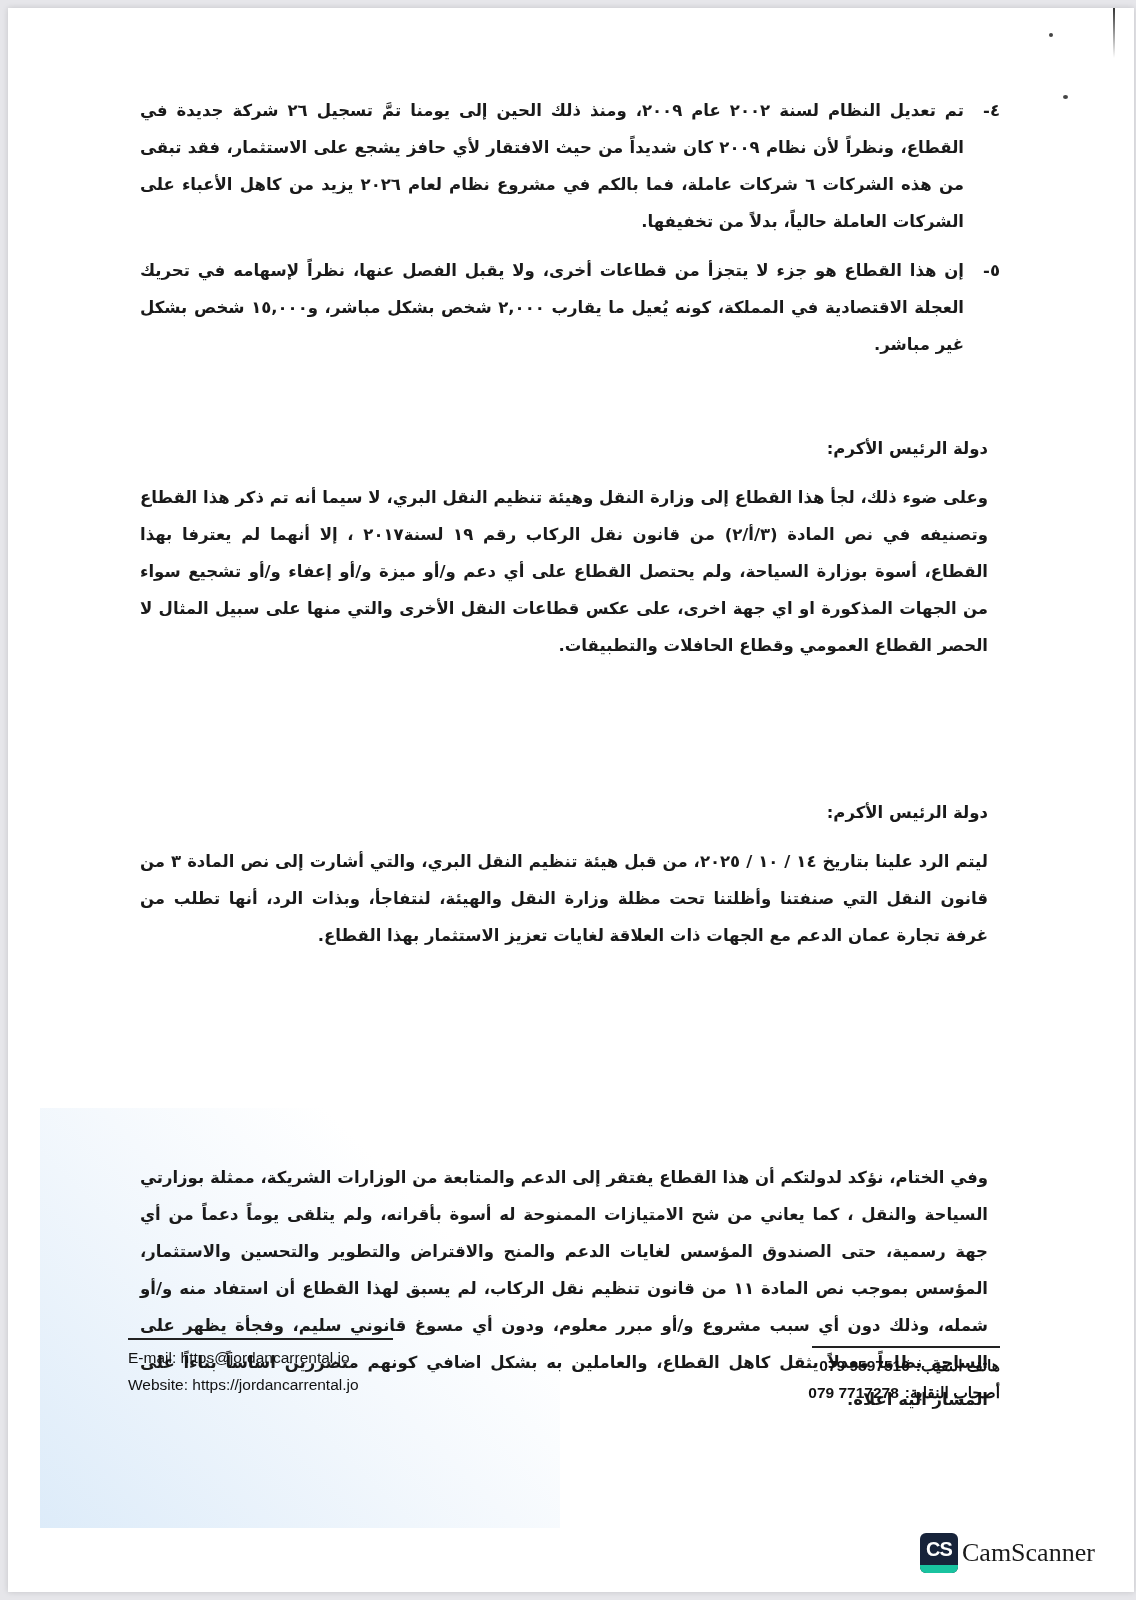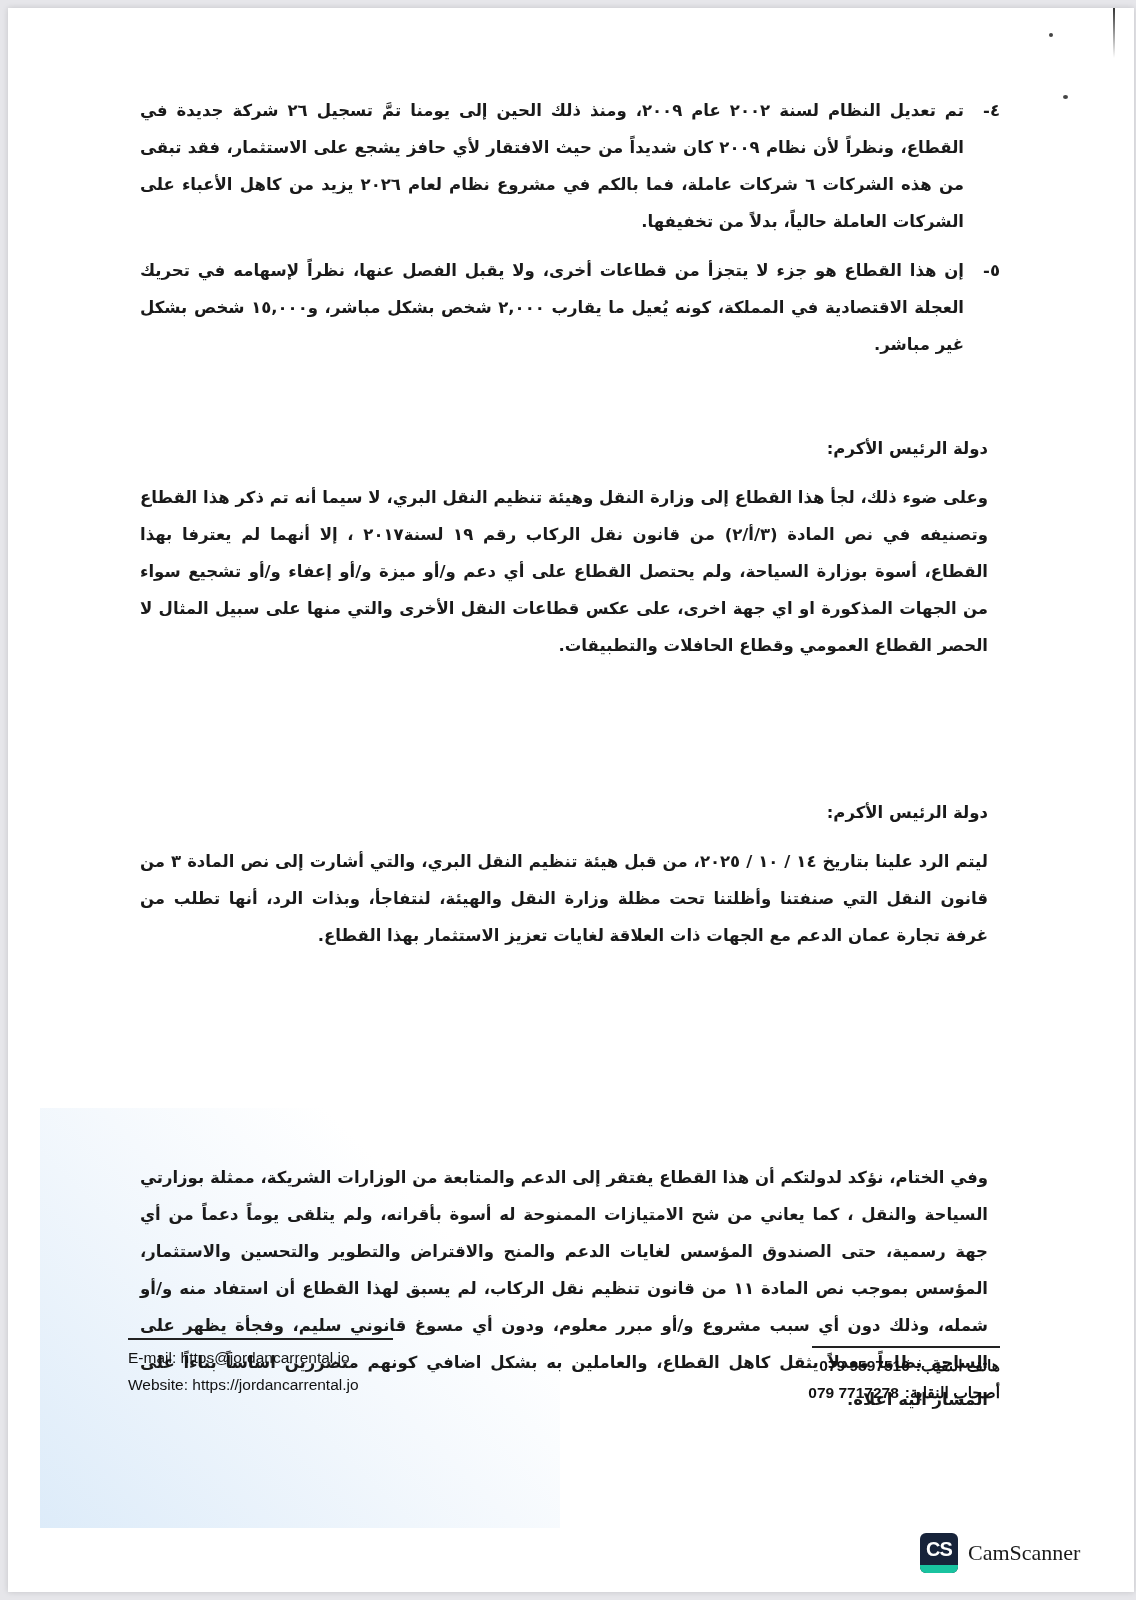--- a/index.html
+++ b/index.html
@@ -56,34 +56,34 @@
       position: absolute; left: 812px; top: 1346px; width: 188px;
       direction: rtl; font-family: "Liberation Sans", sans-serif;
       font-size: 15.5px; color: #111; line-height: 27px; font-weight: bold;
     }
     .footer-right .rule { height: 2px; background: #222; margin-bottom: 4px; }
     .footer-right .row { display: flex; justify-content: flex-start; gap: 6px; white-space: nowrap; }
     .footer-right .phone-num { direction: ltr; unicode-bidi: isolate; }
 
     .camscanner {
       position: absolute; left: 920px; top: 1533px; height: 40px;
-      display: flex; align-items: center; gap: 10px;
+      display: flex; align-items: center; gap: 4px;
     }
     .cs-logo {
       width: 38px; height: 40px; border-radius: 6px; overflow: hidden;
       display: flex; flex-direction: column; background: #17233a;
     }
     .cs-logo .cs-text {
       flex: 1; color: #fff; font-family: "Liberation Sans", sans-serif;
       font-weight: bold; font-size: 20px; display: flex; align-items: center; justify-content: center;
       letter-spacing: -1px;
     }
     .cs-logo .cs-bar { height: 8px; background: #19c3a0; }
     .cs-name {
-      font-family: "Liberation Serif", serif; font-size: 22px; color: #1a1a1a;
+      font-family: "Liberation Serif", serif; font-size: 26px; color: #1a1a1a;
     }
   </style>
 </head>
 <body>
 
 <div class="page">
   <div class="scan-tint"></div>
 </div>
 <div class="edge-line"></div>
 <div class="dot d1"></div>

